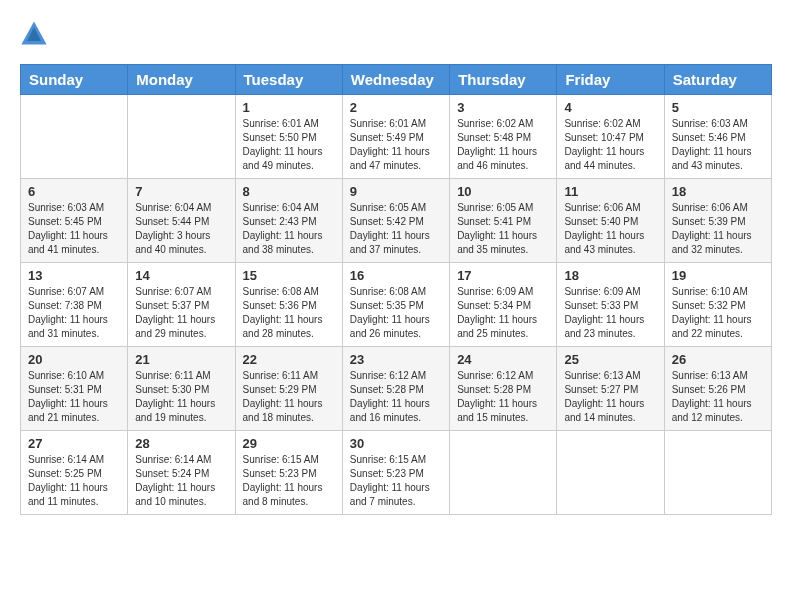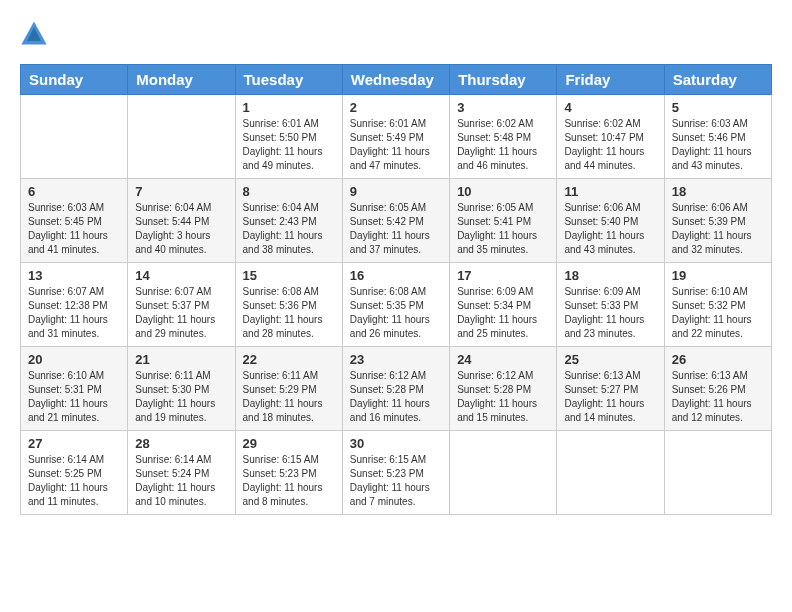--- a/index.html
+++ b/index.html
@@ -210,21 +210,21 @@
             <div>Sunset: 5:39 PM</div>
             <div>Daylight: 11 hours and 32 minutes.</div>
           </div>
         </td>
       </tr>
       <tr>
         <td>
           <div class="day-number">13</div>
           <div class="day-info">
             <div>Sunrise: 6:07 AM</div>
-            <div>Sunset: 12:38 PM</div>
+            <div>Sunset: 7:38 PM</div>
             <div>Daylight: 11 hours and 31 minutes.</div>
           </div>
         </td>
         <td>
           <div class="day-number">14</div>
           <div class="day-info">
             <div>Sunrise: 6:07 AM</div>
             <div>Sunset: 5:37 PM</div>
             <div>Daylight: 11 hours and 29 minutes.</div>
           </div>

